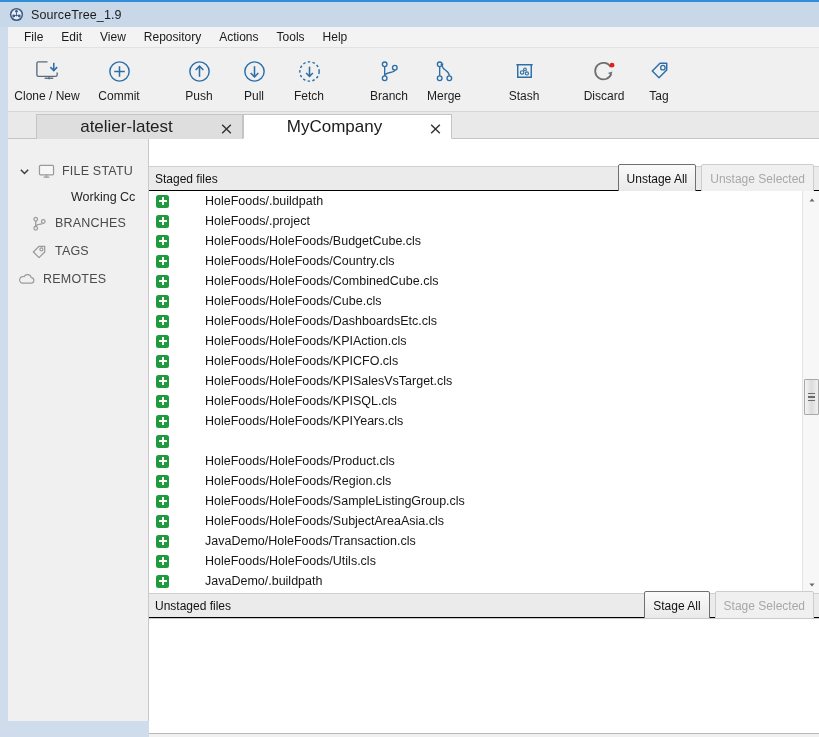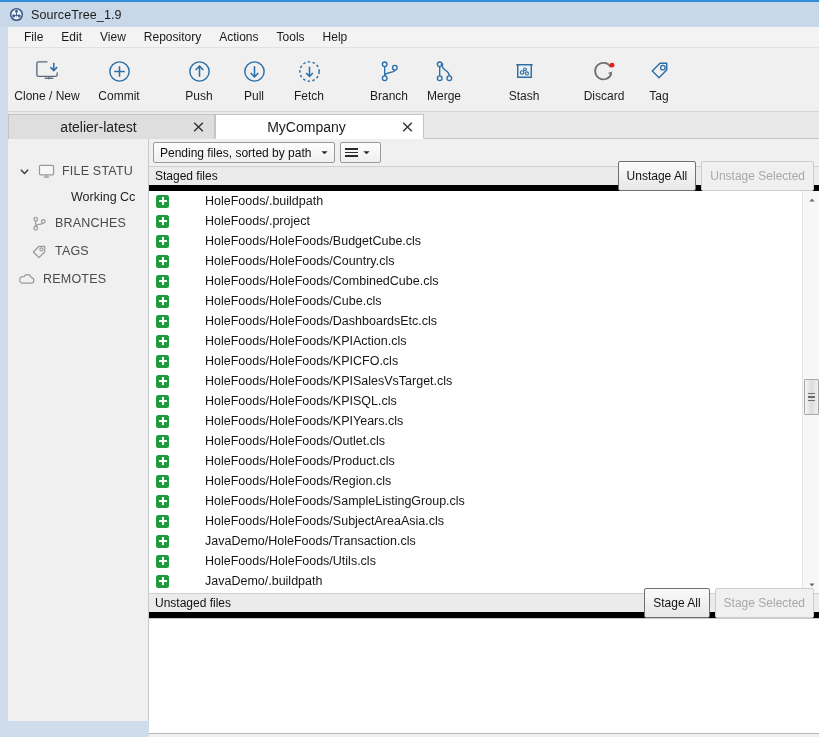--- a/index.html
+++ b/index.html
@@ -59,22 +59,22 @@
 
   
   .tabstrip {
     position: absolute; left: 8px; top: 112px; width: 811px; height: 27px;
     background: #e9e9e9;
     border-bottom: 1px solid #c4c4c4;
   }
   .tab {
     position: absolute; top: 2px; height: 25px;
     display: flex; align-items: center; justify-content: center;
-    font-size: 14px; color: #1b1b1b;
-    border: 1px solid #c4c4c4; border-bottom: none;
+    font-size: 17px; color: #1b1b1b;
+    border: 1px solid #c4c4c4; border-bottom: none; margin-left: 28px;
   }
   .tab.inactive { background: #dedede; color: #222; }
   .tab.active { background: #ffffff; border-bottom: 1px solid #ffffff; }
   .tab-label { padding-right: 26px; }
   .tab-close {
     position: absolute; right: 9px; top: 50%; transform: translateY(-50%);
     width: 13px; height: 13px; color: #333;
   }
 
   
@@ -127,21 +127,21 @@
     border: 1px solid #9a9a9a; border-radius: 2px;
     display: flex; align-items: center; gap: 2px; padding: 0 4px;
   }
   .hamburger { display: flex; flex-direction: column; gap: 2px; }
   .hamburger i { display: block; width: 13px; height: 1.5px; background: #2b2b2b; }
 
   
   .sec-header {
     position: absolute; left: 0; width: 670px; height: 25px;
     background: #ebebeb;
-    border-top: 1px solid #cfcfcf; border-bottom: 6px solid #000000;
+    border-top: 1px solid #cfcfcf; border-bottom: 1px solid #000000;
     display: flex; align-items: center;
   }
   .sec-title { font-size: 12px; color: #111; padding-left: 6px; }
   .sec-btns { margin-left: auto; display: flex; gap: 5px; padding-right: 5px; }
   .btn {
     height: 30px; padding: 0 8px;
     display: flex; align-items: center; justify-content: center;
     font-size: 12px; border-radius: 2px;
     background: linear-gradient(#fafafa,#e8e8e8);
     border: 1px solid #707070; color: #111;
@@ -425,42 +425,20 @@
         <svg viewBox="0 0 20 14" width="18" height="13">
           <path d="M4.5 11h10a3 3 0 0 0 .2-6 4.3 4.3 0 0 0-8-1.2A3.1 3.1 0 0 0 4.5 11z" fill="none" stroke="#9a9a9a" stroke-width="1.3" stroke-linejoin="round"></path>
         </svg>
       </span>
       <span class="side-label">REMOTES</span>
     </div>
   </div>
 
   <div class="content">
 
-    <div class="filterbar">
-      <div class="combo">
-        <span class="combo-text">Pending files, sorted by path</span>
-        <span class="combo-arrow">
-          <svg viewBox="0 0 10 10" width="9" height="9">
-            <path d="M1.5 3.5L5 7l3.5-3.5z" fill="#2b2b2b"></path>
-          </svg>
-        </span>
-      </div>
-      <div class="iconcombo">
-        <span class="hamburger">
-          <i></i>
-            <i></i>
-            <i></i>
-        </span>
-        <span class="combo-arrow">
-          <svg viewBox="0 0 10 10" width="9" height="9">
-            <path d="M1.5 3.5L5 7l3.5-3.5z" fill="#2b2b2b"></path>
-          </svg>
-        </span>
-      </div>
-    </div>
 
     <div class="sec-header" style="top:27px;">
       <span class="sec-title">Staged files</span>
       <span class="sec-btns">
         <span class="btn">Unstage All</span>
         <span class="btn disabled">Unstage Selected</span>
       </span>
     </div>
 
     <div class="staged-list">
@@ -507,21 +485,20 @@
         <div class="file-row">
           <span class="badge"></span>
           <span class="file-name">HoleFoods/HoleFoods/KPISQL.cls</span>
         </div>
         <div class="file-row">
           <span class="badge"></span>
           <span class="file-name">HoleFoods/HoleFoods/KPIYears.cls</span>
         </div>
         <div class="file-row">
           <span class="badge"></span>
-          <span class="file-name">HoleFoods/HoleFoods/Outlet.cls</span>
         </div>
         <div class="file-row">
           <span class="badge"></span>
           <span class="file-name">HoleFoods/HoleFoods/Product.cls</span>
         </div>
         <div class="file-row">
           <span class="badge"></span>
           <span class="file-name">HoleFoods/HoleFoods/Region.cls</span>
         </div>
         <div class="file-row">

